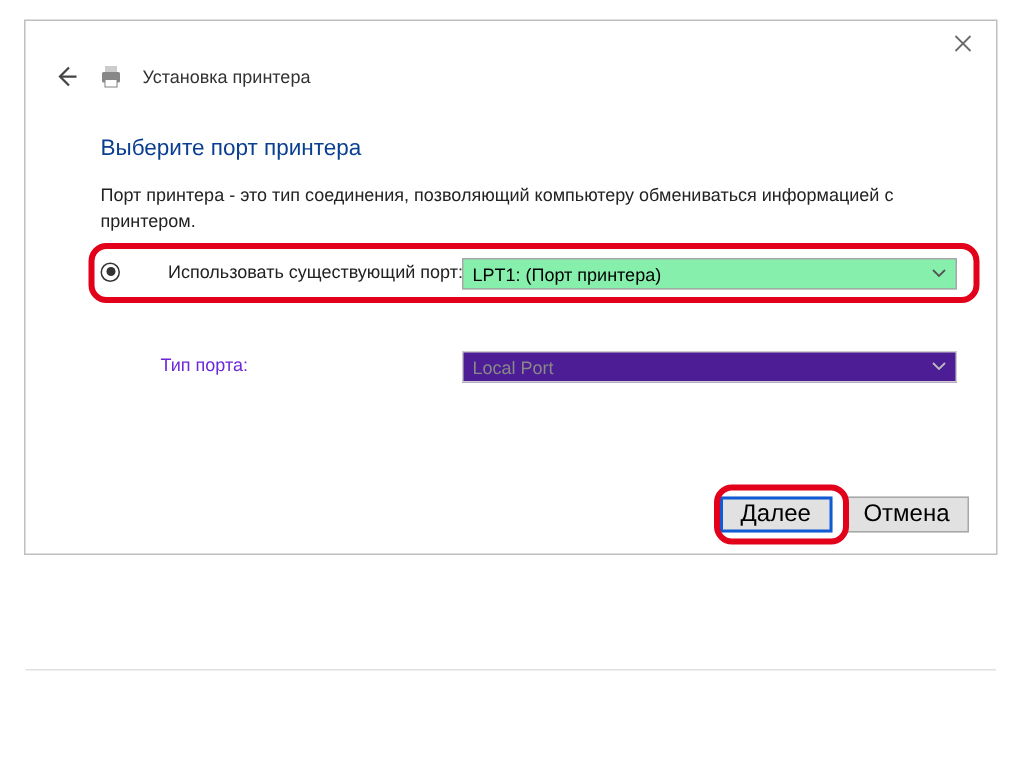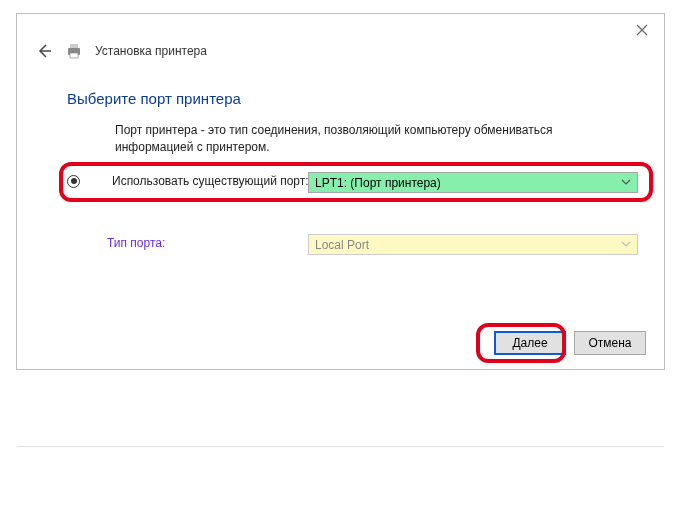--- a/index.html
+++ b/index.html
@@ -73,21 +73,20 @@
       font-weight: 400;
     }
     .description {
       position: absolute;
       top: 108px;
       left: 50px;
       right: 50px;
       font-size: 12px;
       color: #222;
       line-height: 1.4;
-      margin-left: 48px;
     }
     .option-row {
       position: absolute;
       left: 50px;
       display: flex;
       align-items: center;
     }
     .option-row.row1 { top: 160px; }
     .option-row.row2 { top: 194px; }
     .type-row {
@@ -135,21 +134,21 @@
       padding: 2px 20px 2px 6px;
       display: flex;
       align-items: center;
       cursor: pointer;
     }
     .dropdown.d1 { top: 158px; width: 330px; }
     .dropdown.d2 {
       top: 220px;
       width: 330px;
       color: #888;
-      background: #fef9c3;
+      background: #4c1d95;
       border-color: #ccc;
       cursor: default;
     }
     .dropdown-chevron {
       position: absolute;
       right: 6px;
       top: 50%;
       transform: translateY(-50%);
       color: #555;
     }
@@ -166,21 +165,21 @@
     .btn-row {
       position: absolute;
       bottom: 14px;
       right: 18px;
       display: flex;
       gap: 8px;
     }
     .btn {
       min-width: 72px;
       height: 24px;
-      font-size: 12px;
+      font-size: 16px;
       border: 1px solid #a7a7a7;
       background: #e1e1e1;
       cursor: pointer;
       padding: 0 12px;
     }
     .btn.primary {
       border: 2px solid #0f5bd6;
       background: #e1e1e1;
     }
     

